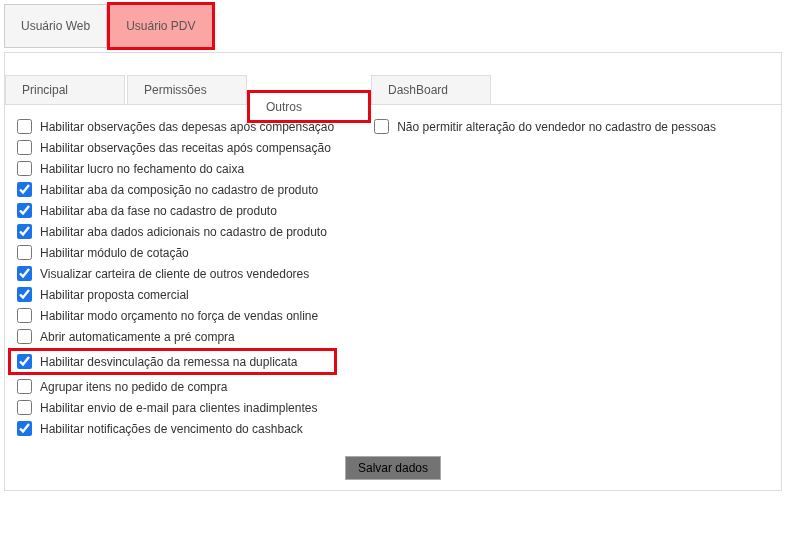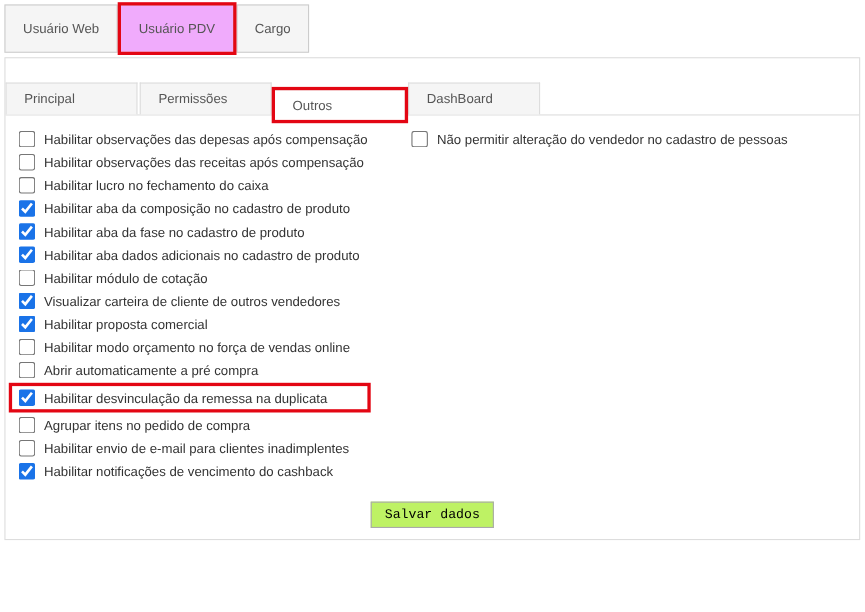--- a/index.html
+++ b/index.html
@@ -19,21 +19,21 @@
     }
     .top-tab {
       padding: 14px 16px;
       border: 1px solid #ccc;
       background: #f5f5f5;
       color: #555;
       cursor: pointer;
       position: relative;
     }
     .top-tab.active {
-      background: #f0abfc;
+      background: #fca5a5;
       border-bottom-color: #fff;
     }
     .highlight-red {
       outline: 3px solid #e30613;
       outline-offset: -1px;
       z-index: 2;
     }
     .panel {
       border: 1px solid #ddd;
       padding: 20px 0 10px 0;
@@ -49,21 +49,21 @@
       background: #f5f5f5;
       color: #555;
       cursor: pointer;
       margin-right: 2px;
       margin-top: 2px;
       min-width: 120px;
     }
     .sub-tab.active {
       background: #fff;
       position: relative;
-      top: 6px;
+      top: 17px;
     }
     .content {
       display: flex;
       padding: 12px 6px 6px 6px;
       gap: 28px;
     }
     .col-left {
       flex: 0 0 auto;
     }
     .col-right {
@@ -96,33 +96,31 @@
       cursor: default;
       white-space: nowrap;
     }
     .footer {
       text-align: center;
       margin-top: 10px;
     }
     .save-btn {
       padding: 4px 12px;
       border: 1px solid #aaa;
-      background: #bef264;
+      background: #737373;
       font-size: 12px;
       cursor: pointer;
-      font-family: Liberation Mono, monospace;
     }
   </style>
 </head>
 <body>
 
 <div class="top-tabs" id="top-tabs">
     <div class="top-tab"><span>Usuário Web</span></div>
     <div class="top-tab active highlight-red"><span>Usuário PDV</span></div>
-    <div class="top-tab"><span>Cargo</span></div>
   </div>
 
 <div class="panel">
   <div class="sub-tabs" id="sub-tabs">
       <div class="sub-tab"><span>Principal</span></div>
       <div class="sub-tab"><span>Permissões</span></div>
       <div class="sub-tab active highlight-red"><span>Outros</span></div>
       <div class="sub-tab"><span>DashBoard</span></div>
     </div>
 

